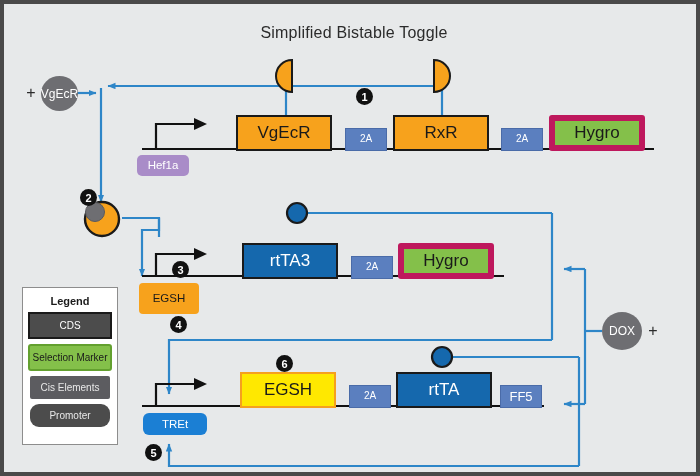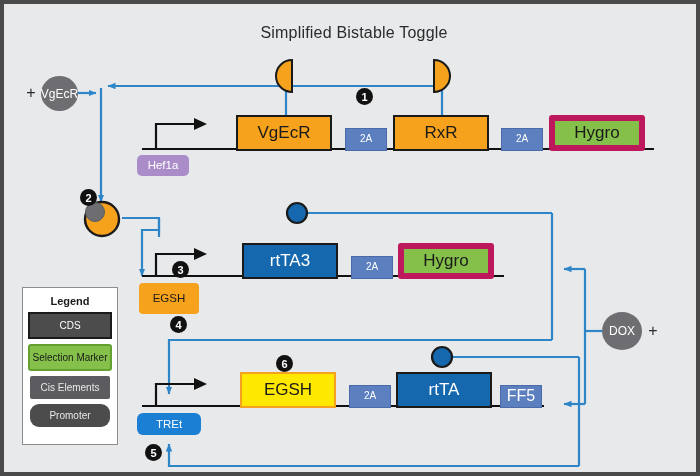--- a/index.html
+++ b/index.html
@@ -23,21 +23,21 @@
   
   .gene{
     display:flex;align-items:center;justify-content:center;
     font-size:17px;text-align:center;line-height:1.05;
   }
   .cds-orange{background:#f7a21c;border:2px solid #1a1a1a;color:#1a1a1a;}
   .cds-blue{background:#1568ad;border:2px solid #1a1a1a;color:#ffffff;}
   .cds-yellow{background:#ffe800;border:2px solid #f5a01e;color:#1a1a1a;}
   .sel-green{background:#84c04a;border:6px solid #be185d;color:#1a1a1a;border-radius:3px;}
   .cis-2a{background:#5b7fbf;border:1px solid #4a6ba8;color:#ffffff;font-size:10px;}
-  .cis-ff5{background:#5b7fbf;border:1px solid #4a6ba8;color:#ffffff;font-size:16px;}
+  .cis-ff5{background:#5b7fbf;border:1px solid #4a6ba8;color:#ffffff;font-size:13px;}
   .prom-purple{background:#a98cc8;color:#ffffff;border-radius:5px;font-size:11.5px;}
   .prom-orange{background:#f7a21c;color:#1a1a1a;border-radius:4px;font-size:11.5px;}
   .prom-blue{background:#1b7fd4;color:#ffffff;border-radius:6px;font-size:11.5px;}
 
   
   .gcircle{
     background:#6e6e72;border-radius:50%;color:#fff;
     display:flex;align-items:center;justify-content:center;
     font-size:12px;
   }
@@ -168,21 +168,21 @@
 
   <div class="abs gene cds-blue" style="left:238px;top:239px;width:96px;height:36px;">rtTA3</div>
   <div class="abs gene cis-2a" style="left:347px;top:252px;width:42px;height:23px;">2A</div>
   <div class="abs gene sel-green" style="left:394px;top:239px;width:96px;height:36px;">Hygro</div>
   <div class="abs gene prom-orange" style="left:135px;top:279px;width:60px;height:31px;">EGSH</div>
 
   <div class="abs gene cds-yellow" style="left:236px;top:368px;width:96px;height:36px;">EGSH</div>
   <div class="abs gene cis-2a" style="left:345px;top:381px;width:42px;height:23px;">2A</div>
   <div class="abs gene cds-blue" style="left:392px;top:368px;width:96px;height:36px;">rtTA</div>
   <div class="abs gene cis-ff5" style="left:496px;top:381px;width:42px;height:23px;">FF5</div>
-  <div class="abs gene prom-blue" style="left:133px;top:409px;width:64px;height:22px;">TREt</div>
+  <div class="abs gene prom-blue" style="left:139px;top:409px;width:64px;height:22px;">TREt</div>
 
   <div class="abs" id="legend">
     <div id="legend-title">Legend</div>
     <div class="leg-item leg-cds">CDS</div>
     <div class="leg-item leg-sel">Selection Marker</div>
     <div class="leg-item leg-cis">Cis Elements</div>
     <div class="leg-item leg-prom">Promoter</div>
   </div>
 
 </div>

